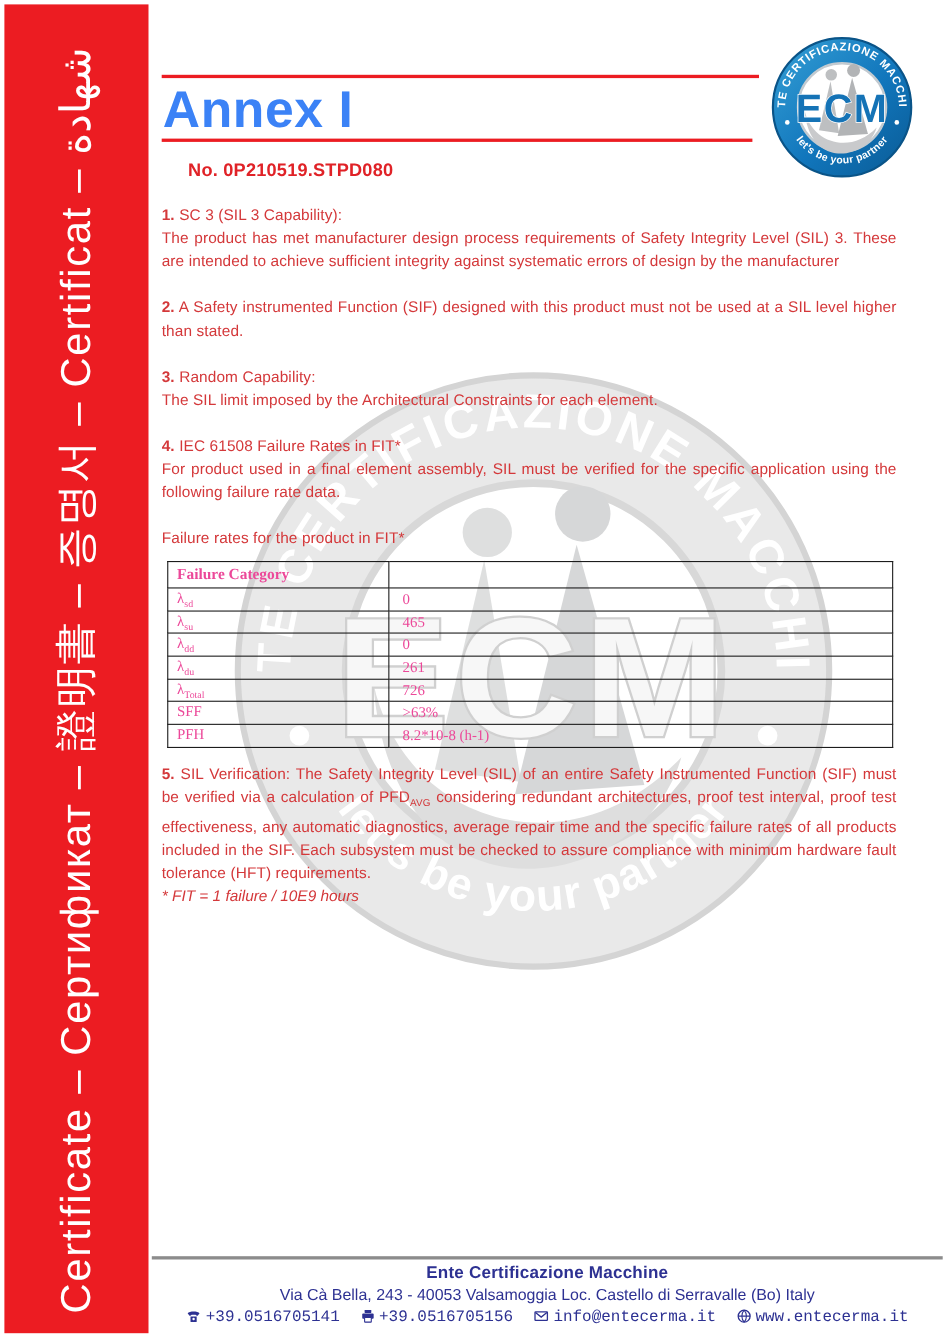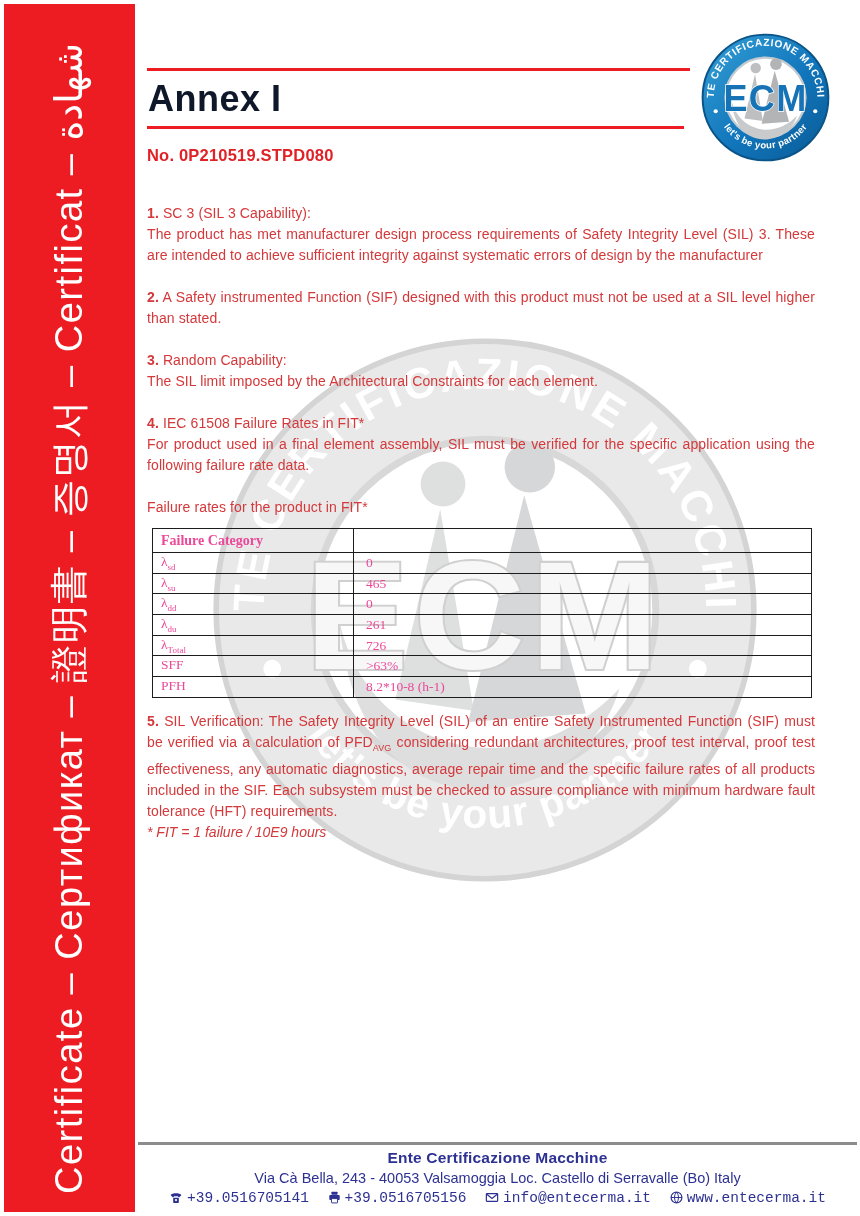--- a/index.html
+++ b/index.html
@@ -13,24 +13,24 @@
              padding-left:18px;box-sizing:border-box;white-space:nowrap;z-index:4;}
   
   .watermark{position:absolute;left:205px;top:330px;width:560px;height:560px;z-index:1;}
   
   .logo{position:absolute;left:700px;top:32px;width:131px;height:131px;z-index:3;}
   
   .content{position:absolute;left:147px;top:0;width:668px;z-index:2;color:#d4383a;}
   .rule{height:3px;background:#ec1c22;}
   .rule-top{margin-top:68px;width:543px;}
   .rule-mid{width:537px;}
-  h1.title{color:#0f172a;font-size:36px;line-height:44px;font-weight:bold;margin:6px 0 5px 1px;letter-spacing:0.5px;}
-  .cert-no{margin-top:17px;color:#e02227;font-weight:bold;font-size:16.5px;letter-spacing:0.2px;}
+  h1.title{color:#3b82f6;font-size:47px;line-height:44px;font-weight:bold;margin:6px 0 5px 1px;letter-spacing:0.5px;}
+  .cert-no{margin-top:17px;color:#e02227;font-weight:bold;font-size:16.5px;letter-spacing:0.2px;margin-left:24px;}
   p.para{font-size:14px;line-height:21px;margin:21px 0 0 0;text-align:justify;letter-spacing:0.1px;}
-  p.first{margin-top:38px;}
+  p.first{margin-top:20px;}
   .b{font-weight:bold;}
   sub{font-size:9px;text-align:right;}
   .intro{margin-top:21px;}
   
   table.frt{border-collapse:collapse;margin:10px 0 0 5px;width:660px;table-layout:fixed;}
   table.frt th,table.frt td{border:1.6px solid #1c1c1c;color:#ec4899;font-size:13.5px;
         padding:1px 4px 1px 8px;text-align:left;vertical-align:middle;font-family:Liberation Serif, serif;}
   table.frt th{height:21px;font-weight:bold;font-size:14px;}
   table.frt td{height:15px;}
   table.frt .c1{width:188px;}

